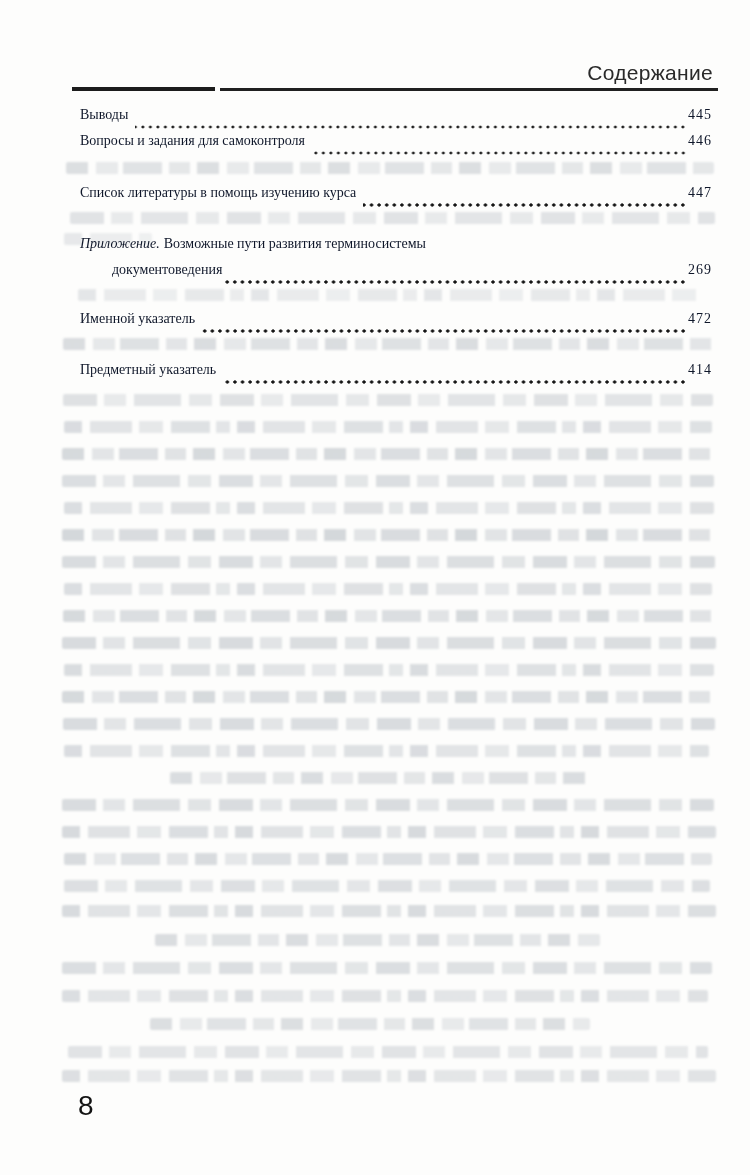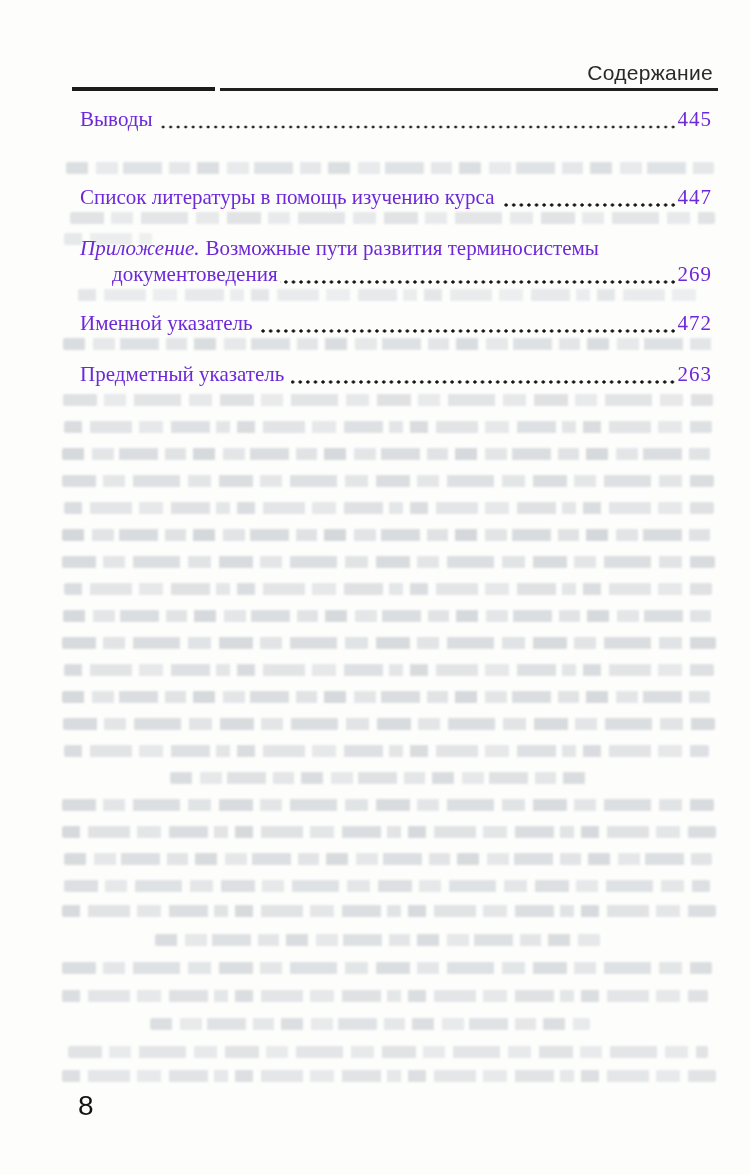--- a/index.html
+++ b/index.html
@@ -17,21 +17,21 @@
     font-size:21px;color:#2a2a2a;letter-spacing:.3px;
   }
   .rule{position:absolute;top:87px;left:72px;right:32px;height:4px;display:flex;align-items:flex-end;z-index:3;}
   .rule-left{width:143px;height:4px;background:#1c1c1c;}
   .rule-gap{width:5px;height:1px;}
   .rule-right{flex:1;height:3px;background:#202020;margin-bottom:0.5px;}
 
   
   .toc{
     position:absolute;left:80px;top:104px;width:632px;height:292px;z-index:2;
-    font-size:21px;color:#6d28d9;
+    font-size:14px;color:#0f172a;
   }
   .row{position:absolute;left:0;right:0;height:27px;display:flex;align-items:baseline;}
   .row .t{white-space:nowrap;}
   .bold{font-weight:normal;}
   .it{font-style:italic;margin-right:.28em;}
   .leader{
     flex:1 1 auto;height:4px;align-self:flex-end;
     margin:0 1px 5px 7px;
     background-image:radial-gradient(circle,#222 1.25px,rgba(0,0,0,0) 1.7px);
     background-size:7.5px 4px;background-repeat:repeat-x;background-position:right center;
@@ -91,20 +91,25 @@
   </div>
 
   <div class="toc">
 
     <div class="row r1">
       <span class="t">Выводы</span>
       <span class="leader"></span>
       <span class="pg">445</span>
     </div>
 
+    <div class="row r2">
+      <span class="t">Вопросы и задания для самоконтроля</span>
+      <span class="leader"></span>
+      <span class="pg">446</span>
+    </div>
 
     <div class="row r3 bold">
       <span class="t">Список литературы в помощь изучению курса</span>
       <span class="leader"></span>
       <span class="pg">447</span>
     </div>
 
     <div class="row r4a bold">
       <span class="t it">Приложение.</span>
       <span class="t">Возможные пути развития терминосистемы</span>
@@ -118,21 +123,21 @@
 
     <div class="row r5 bold">
       <span class="t">Именной указатель</span>
       <span class="leader"></span>
       <span class="pg">472</span>
     </div>
 
     <div class="row r6 bold">
       <span class="t">Предметный указатель</span>
       <span class="leader"></span>
-      <span class="pg">263</span>
+      <span class="pg">414</span>
     </div>
 
   </div>
 
   <div class="ghost-layer">
     <div class="g ga" style="top:162px;left:66px;width:648px;opacity:.42"></div>
     <div class="g gb" style="top:212px;left:70px;width:645px;opacity:.40"></div>
     <div class="g gc" style="top:233px;left:64px;width:88px;opacity:.30"></div>
     <div class="g gc" style="top:289px;left:78px;width:620px;opacity:.33"></div>
     <div class="g ga" style="top:338px;left:63px;width:650px;opacity:.45"></div>

